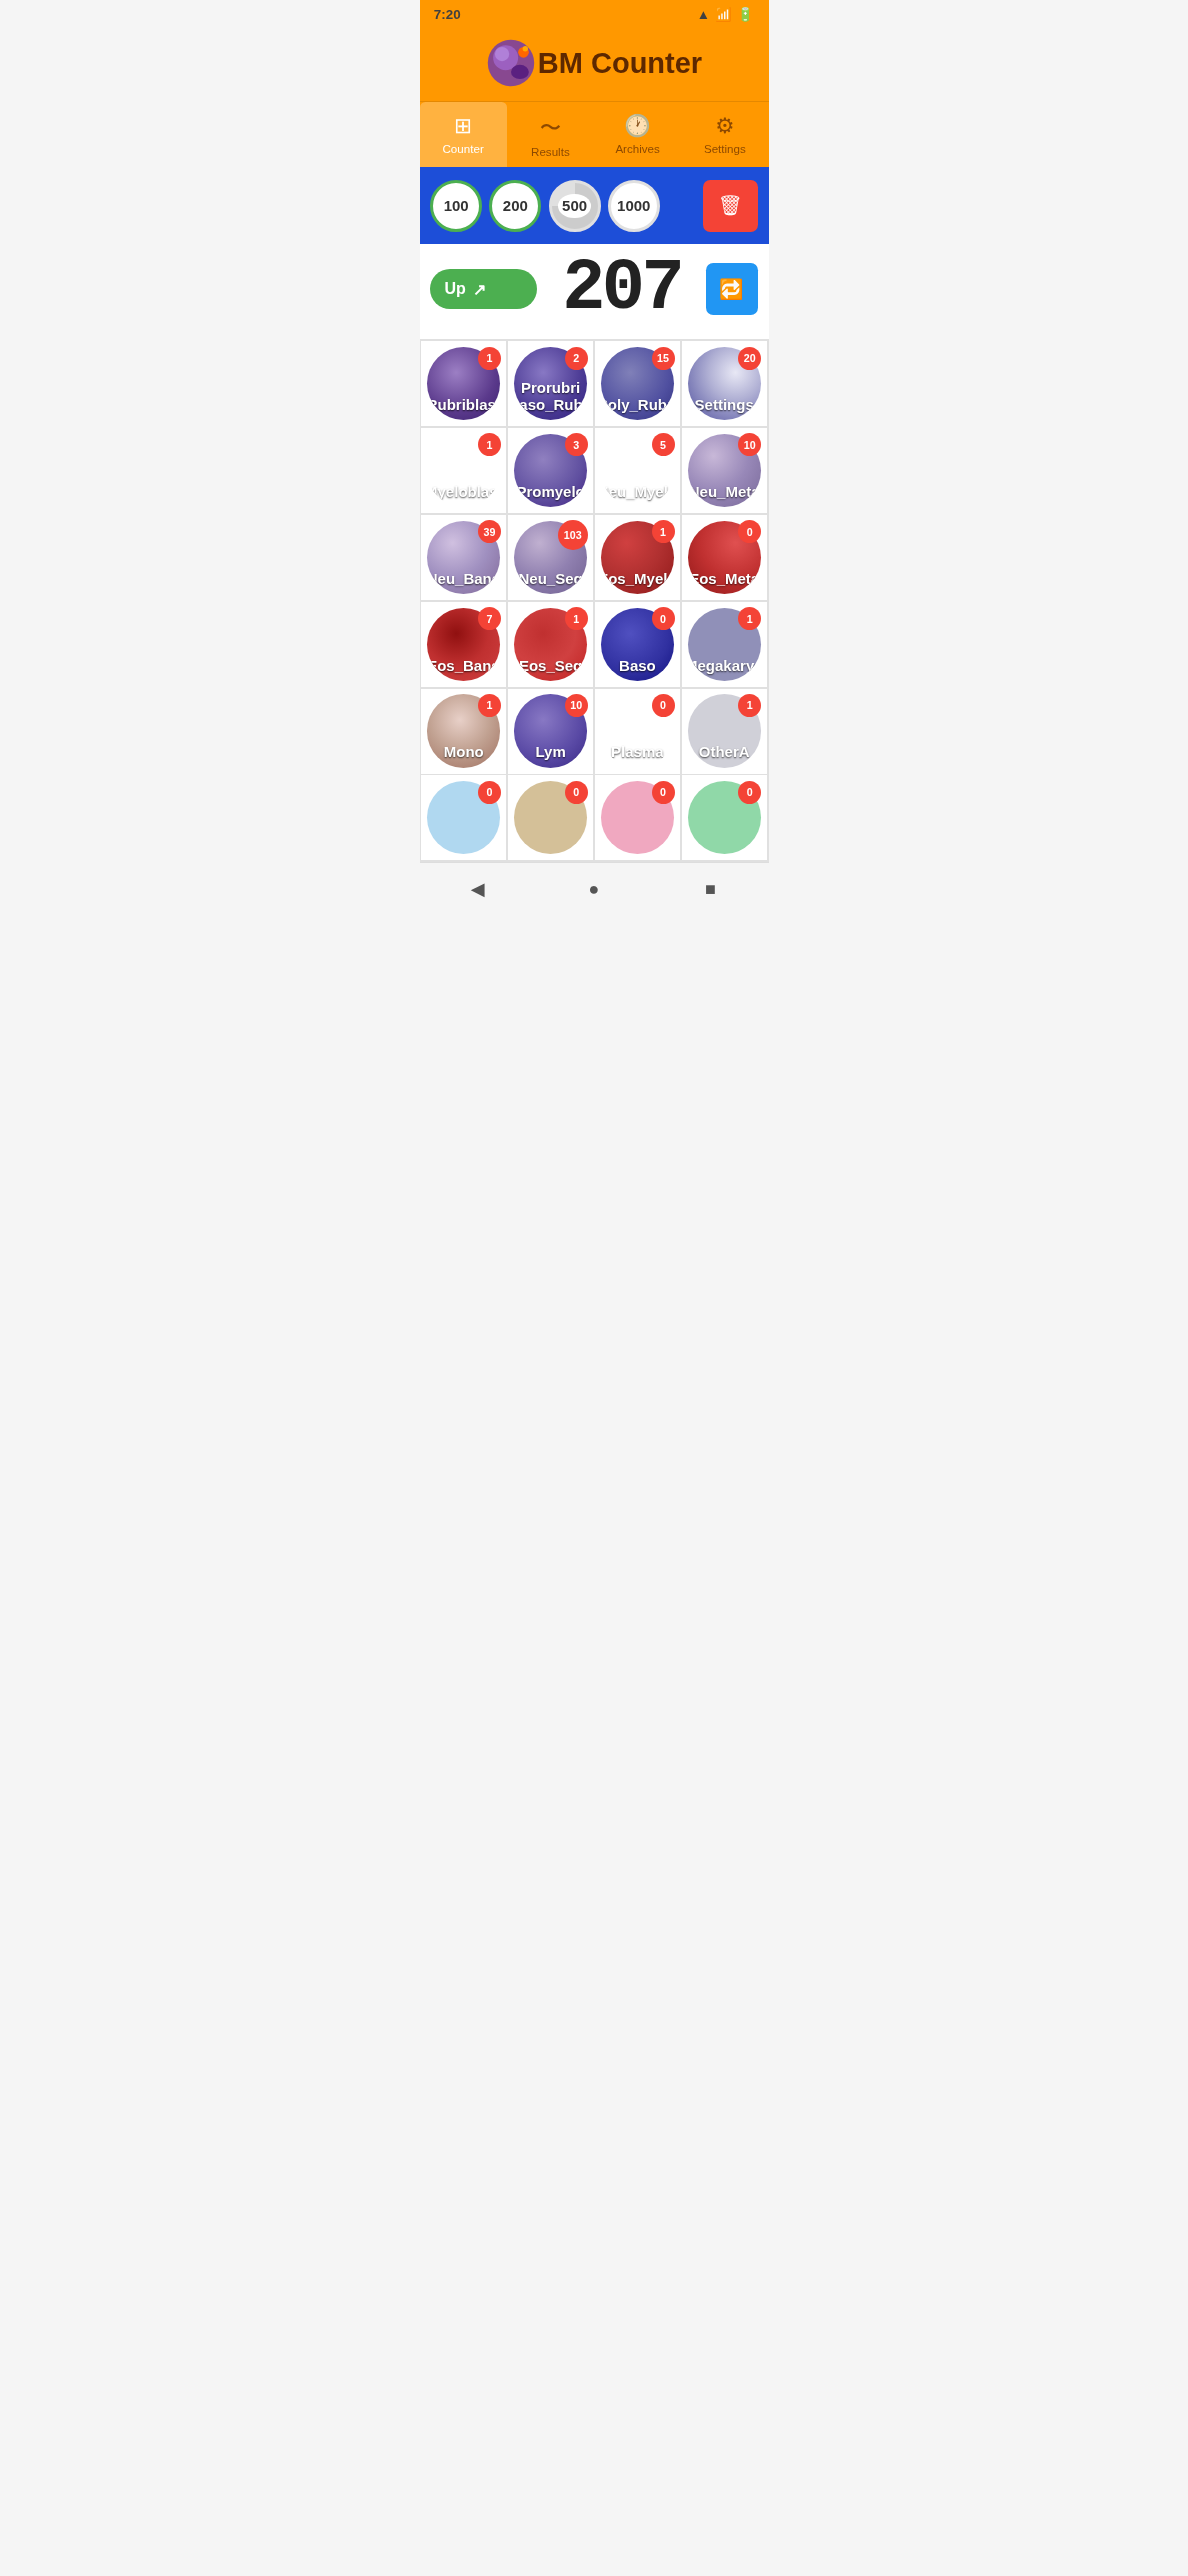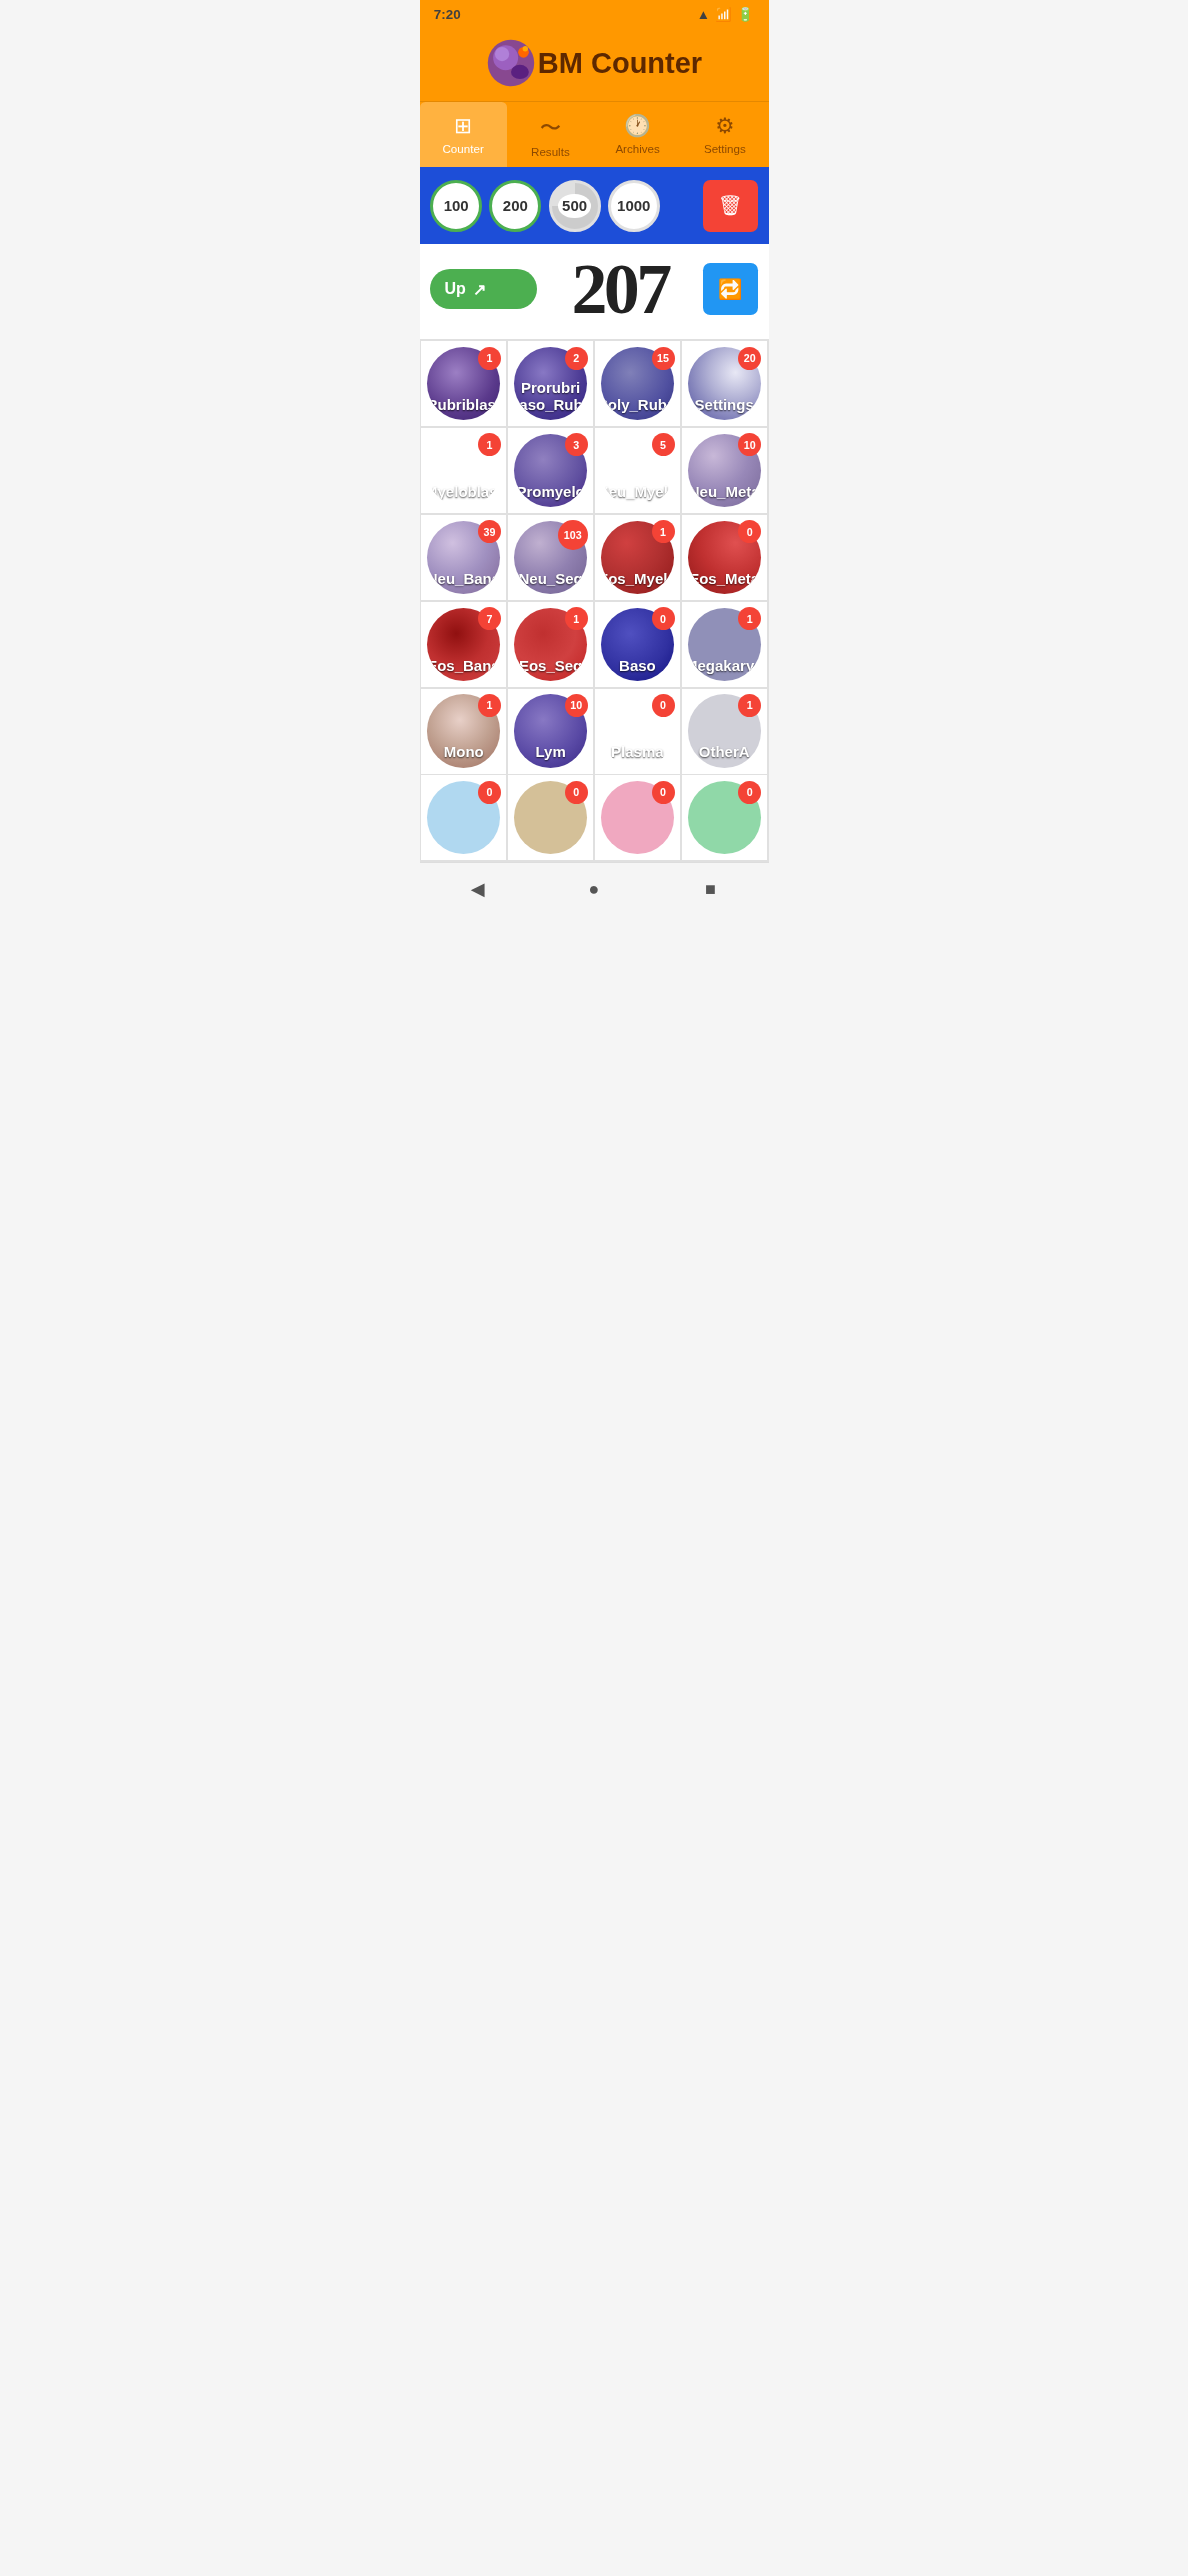--- a/index.html
+++ b/index.html
@@ -127,21 +127,21 @@
       font-size: 16px;
       font-weight: 700;
       cursor: pointer;
       min-width: 107px;
     }
     .counter-number {
       flex: 1;
       text-align: center;
       font-size: 72px;
       font-weight: 900;
-      font-family: Liberation Serif, serif;
+      font-family: Liberation Mono, monospace;
       letter-spacing: -3.6px;
       color: #222;
       line-height: 1;
     }
     .reset-btn {
       background: #2196f3;
       border: none;
       border-radius: 7.2px;
       width: 55px;
       height: 52px;

